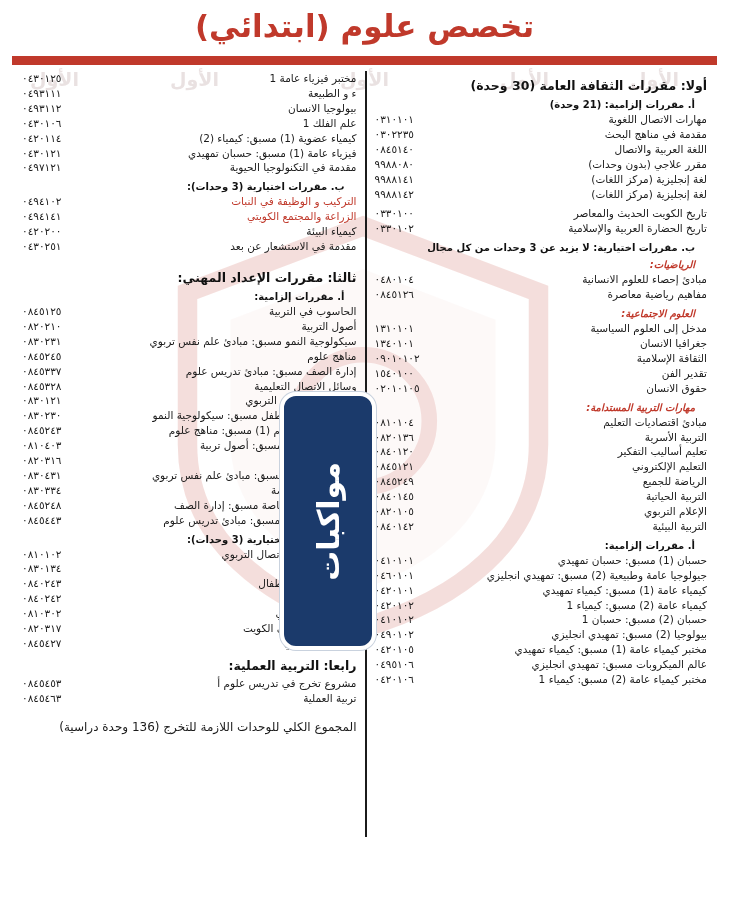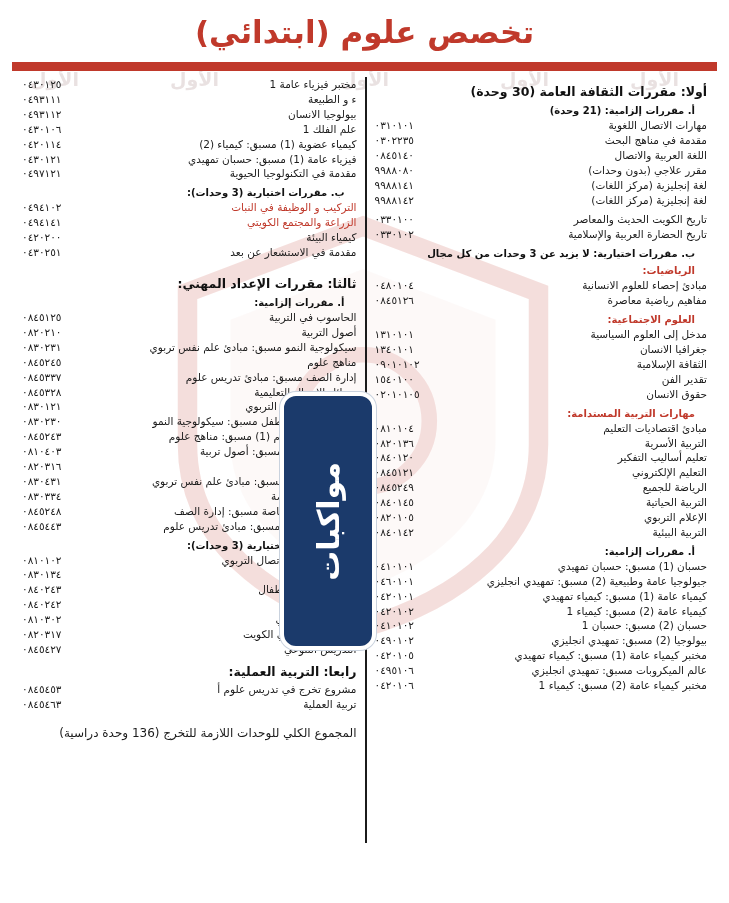--- a/index.html
+++ b/index.html
@@ -42,21 +42,21 @@
   .wm-shield svg { width: 100%; height: 100%; }
 
   
   .doc-title {
     position: relative;
     z-index: 2;
     text-align: center;
     color: #c0392b;
     font-size: 31px;
     font-weight: bold;
-    padding-top: 14px;
+    padding-top: 8px;
     letter-spacing: 0;
     text-shadow: 0 1px 0 #fff;
   }
 
   
   .red-rule {
     position: relative;
     z-index: 2;
     margin: 12px 12px 0 12px;
     height: 9px;
@@ -85,21 +85,21 @@
     font-weight: bold;
     margin: 7px 0 3px 0;
     color: #111;
   }
   h3.sub {
     font-size: 10px;
     font-weight: bold;
     margin: 6px 12px 2px 0;
     color: #111;
   }
-  h3.sub.red, h2.sec.red { color: #c0392b; }
+  h3.sub.red, h2.sec.red { color: #c0392b; font-style: italic; }
 
   table.rows {
     width: 100%;
     border-collapse: collapse;
     direction: rtl;
   }
   table.rows td {
     font-size: 10.5px;
     line-height: 1.42;
     padding: 0;

